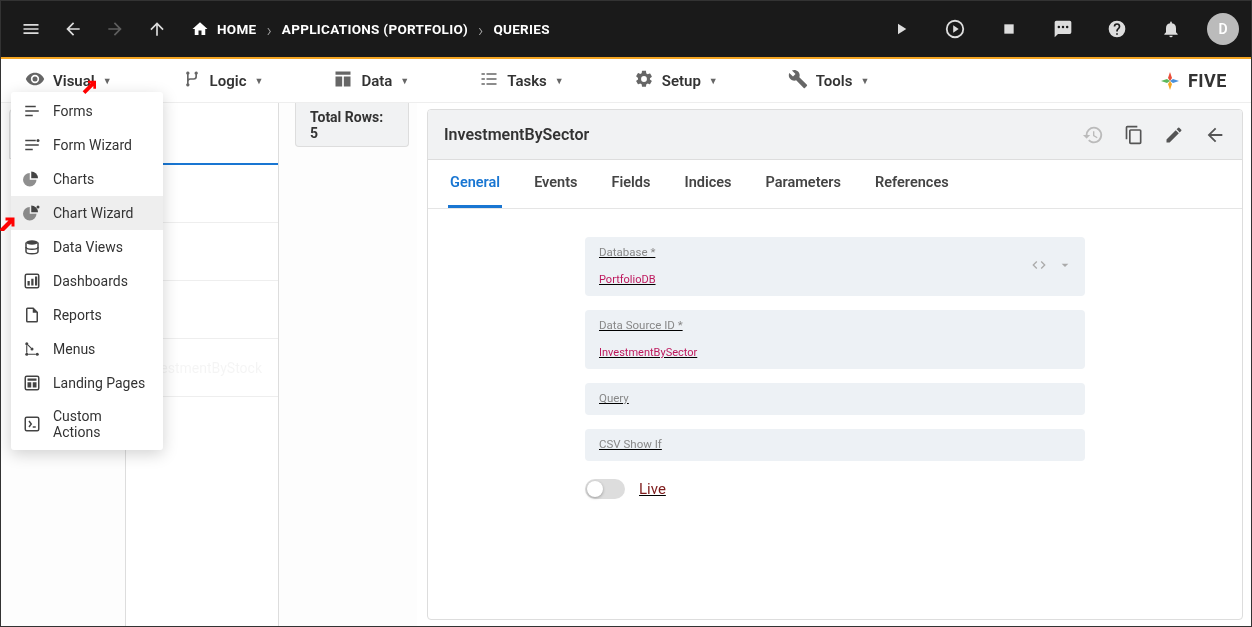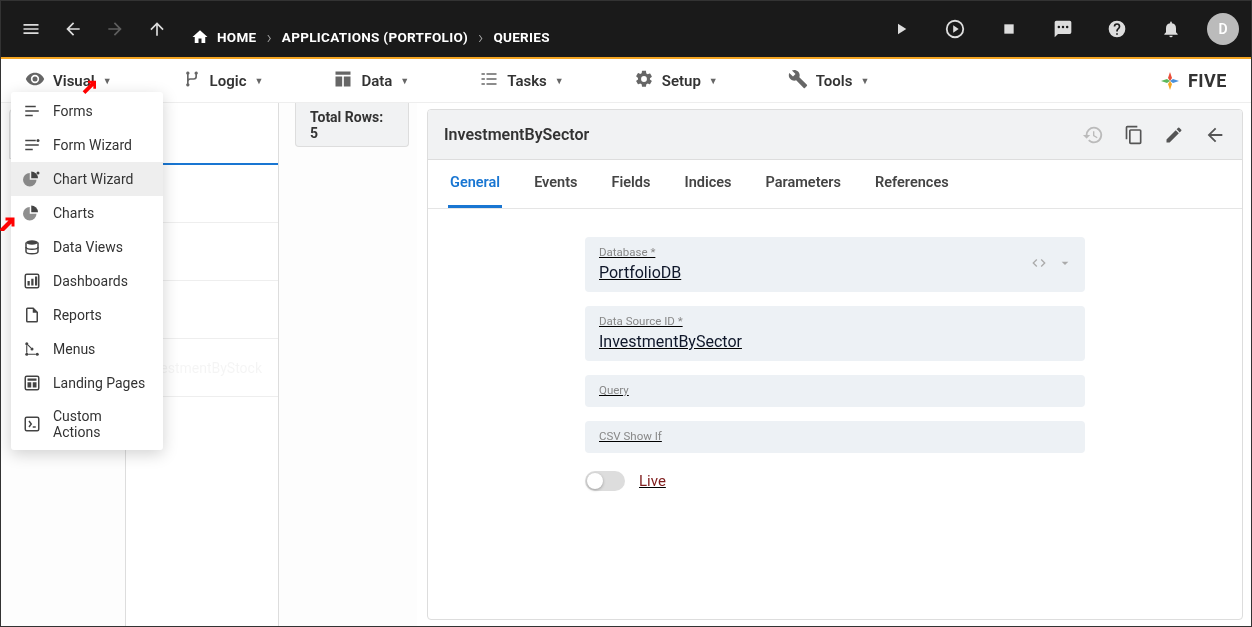--- a/index.html
+++ b/index.html
@@ -1,20 +1,20 @@
 <!DOCTYPE html>
 <html><head>
   <meta charset="utf-8">
   <style>
     * { box-sizing: border-box; margin: 0; padding: 0; }
     body { font-family: -apple-system, BlinkMacSystemFont, "Segoe UI", Roboto, sans-serif; background: #fff; overflow: hidden; width: 1252px; height: 627px; border: 1px solid #333; }
     
     
     .top-header { background: #1a1a1a; height: 56px; display: flex; align-items: center; padding: 0 12px; color: #fff; position: relative; }
-    .top-header .left { display: flex; align-items: flex-end; gap: 6px; }
+    .top-header .left { display: flex; align-items: center; gap: 6px; }
     .top-header .right { margin-left: auto; display: flex; align-items: center; gap: 18px; }
     .hb-icon { width: 36px; height: 36px; display: flex; align-items: center; justify-content: center; border-radius: 50%; cursor: pointer; }
     .hb-icon svg { fill: #ddd; }
     .hb-icon.dim svg { opacity: 0.35; }
     .breadcrumb { display: flex; align-items: center; margin-left: 10px; gap: 10px; }
     .bc-item { display: flex; align-items: center; gap: 8px; font-weight: 700; font-size: 13.5px; letter-spacing: 0.3px; cursor: pointer; }
     .bc-chev { color: #aaa; font-size: 18px; font-weight: 300; }
     .avatar { width: 32px; height: 32px; border-radius: 50%; background: #bbb; color: #fff; display: flex; align-items: center; justify-content: center; font-weight: 600; font-size: 14px; }
     
     .orange-bar { height: 2px; background: #f5a623; }
@@ -61,21 +61,21 @@
     
     
     .tabs { display: flex; padding: 0 20px; border-bottom: 1px solid #e5e5e5; gap: 30px; }
     .tab { padding: 14px 2px; font-size: 14.5px; font-weight: 600; color: #444; cursor: pointer; border-bottom: 3px solid transparent; }
     .tab.active { color: #1976d2; border-bottom-color: #1976d2; }
     
     
     .form-area { padding: 28px 0; display: flex; flex-direction: column; align-items: center; gap: 14px; text-decoration: underline; }
     .field { width: 500px; background: #edf1f5; border-radius: 4px; padding: 8px 14px 10px 14px; position: relative; }
     .field-label { font-size: 11.5px; color: #888; }
-    .field-value { font-size: 16px; color: #0f172a; margin-top: 4px; }
+    .field-value { font-size: 11px; color: #be185d; margin-top: 14px; }
     .field-icons { position: absolute; right: 12px; top: 50%; transform: translateY(-50%); display: flex; gap: 10px; color: #aaa; }
     .field-icons svg { fill: #aaa; }
     
     .toggle-row { width: 500px; display: flex; align-items: center; gap: 14px; margin-top: 4px; }
     .toggle { width: 40px; height: 20px; background: #ddd; border-radius: 12px; position: relative; cursor: pointer; }
     .toggle::after { content: ""; position: absolute; left: 2px; top: 2px; width: 16px; height: 16px; background: #fff; border-radius: 50%; box-shadow: 0 1px 3px rgba(0,0,0,.3); }
     .toggle-label { color: #7f1d1d; font-size: 15px; }
     
     
     .red-arrow { position: absolute; color: #ff0000; z-index: 100; pointer-events: none; }
@@ -317,34 +317,34 @@
       </svg>
       <span>Forms</span>
     </div>
   <div class="dd-item">
       <svg width="18" height="18" viewBox="0 0 24 24">
         <path d="M3 5h14v2H3zm0 6h18v2H3zm0 6h10v2H3z"></path>
         <circle cx="20" cy="6" r="2"></circle>
       </svg>
       <span>Form Wizard</span>
     </div>
+  <div class="dd-item">
+      <svg width="18" height="18" viewBox="0 0 24 24">
+        <path d="M11 2a9 9 0 019 9h-9V2z"></path>
+        <path d="M9 4v9h9a9 9 0 11-9-9z" opacity=".6"></path>
+      </svg>
+      <span>Charts</span>
+    </div>
   <div class="dd-item highlight">
       <svg width="18" height="18" viewBox="0 0 24 24">
         <path d="M11 2a9 9 0 019 9h-9V2z"></path>
         <path d="M9 4v9h9a9 9 0 11-9-9z" opacity=".6"></path>
         <circle cx="20" cy="4" r="2"></circle>
       </svg>
       <span>Chart Wizard</span>
-    </div>
-  <div class="dd-item">
-      <svg width="18" height="18" viewBox="0 0 24 24">
-        <path d="M11 2a9 9 0 019 9h-9V2z"></path>
-        <path d="M9 4v9h9a9 9 0 11-9-9z" opacity=".6"></path>
-      </svg>
-      <span>Charts</span>
     </div>
   <div class="dd-item">
       <svg width="18" height="18" viewBox="0 0 24 24">
         <ellipse cx="12" cy="6" rx="8" ry="3"></ellipse>
         <path d="M4 6v6c0 1.66 3.58 3 8 3s8-1.34 8-3V6" fill="none" stroke="#444" stroke-width="2"></path>
         <path d="M4 12v6c0 1.66 3.58 3 8 3s8-1.34 8-3v-6" fill="none" stroke="#444" stroke-width="2"></path>
       </svg>
       <span>Data Views</span>
     </div>
   <div class="dd-item">

